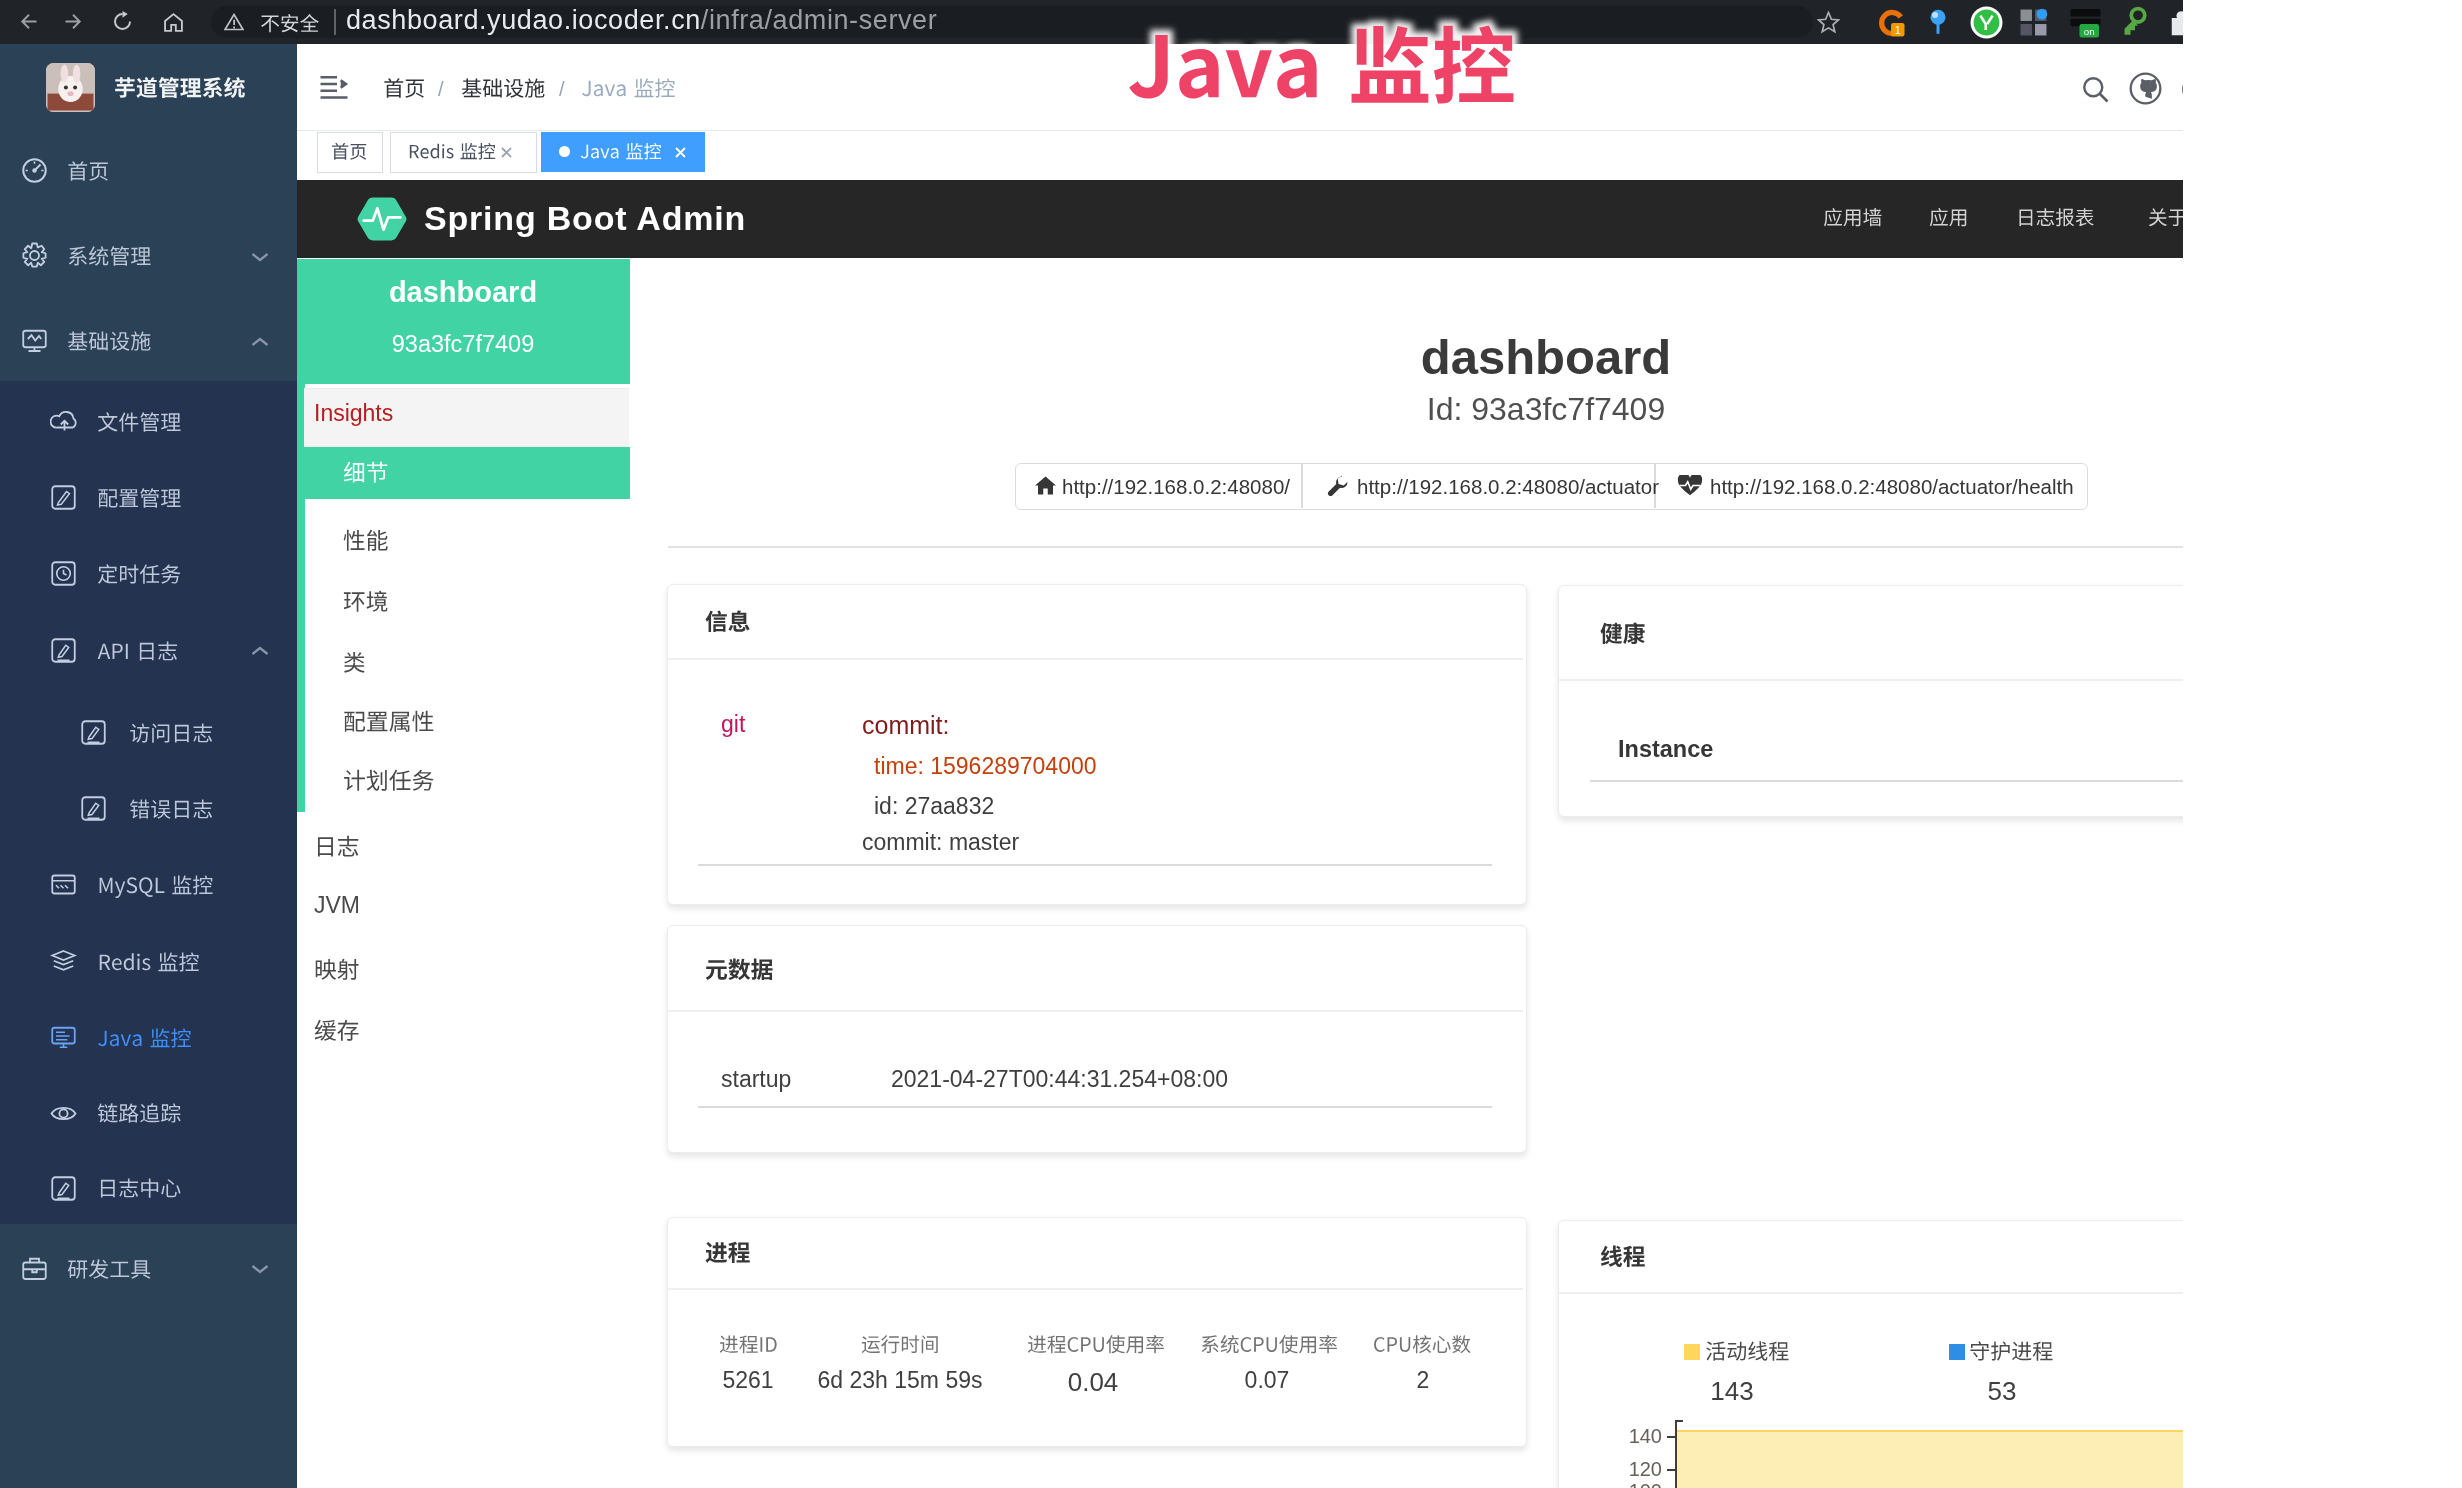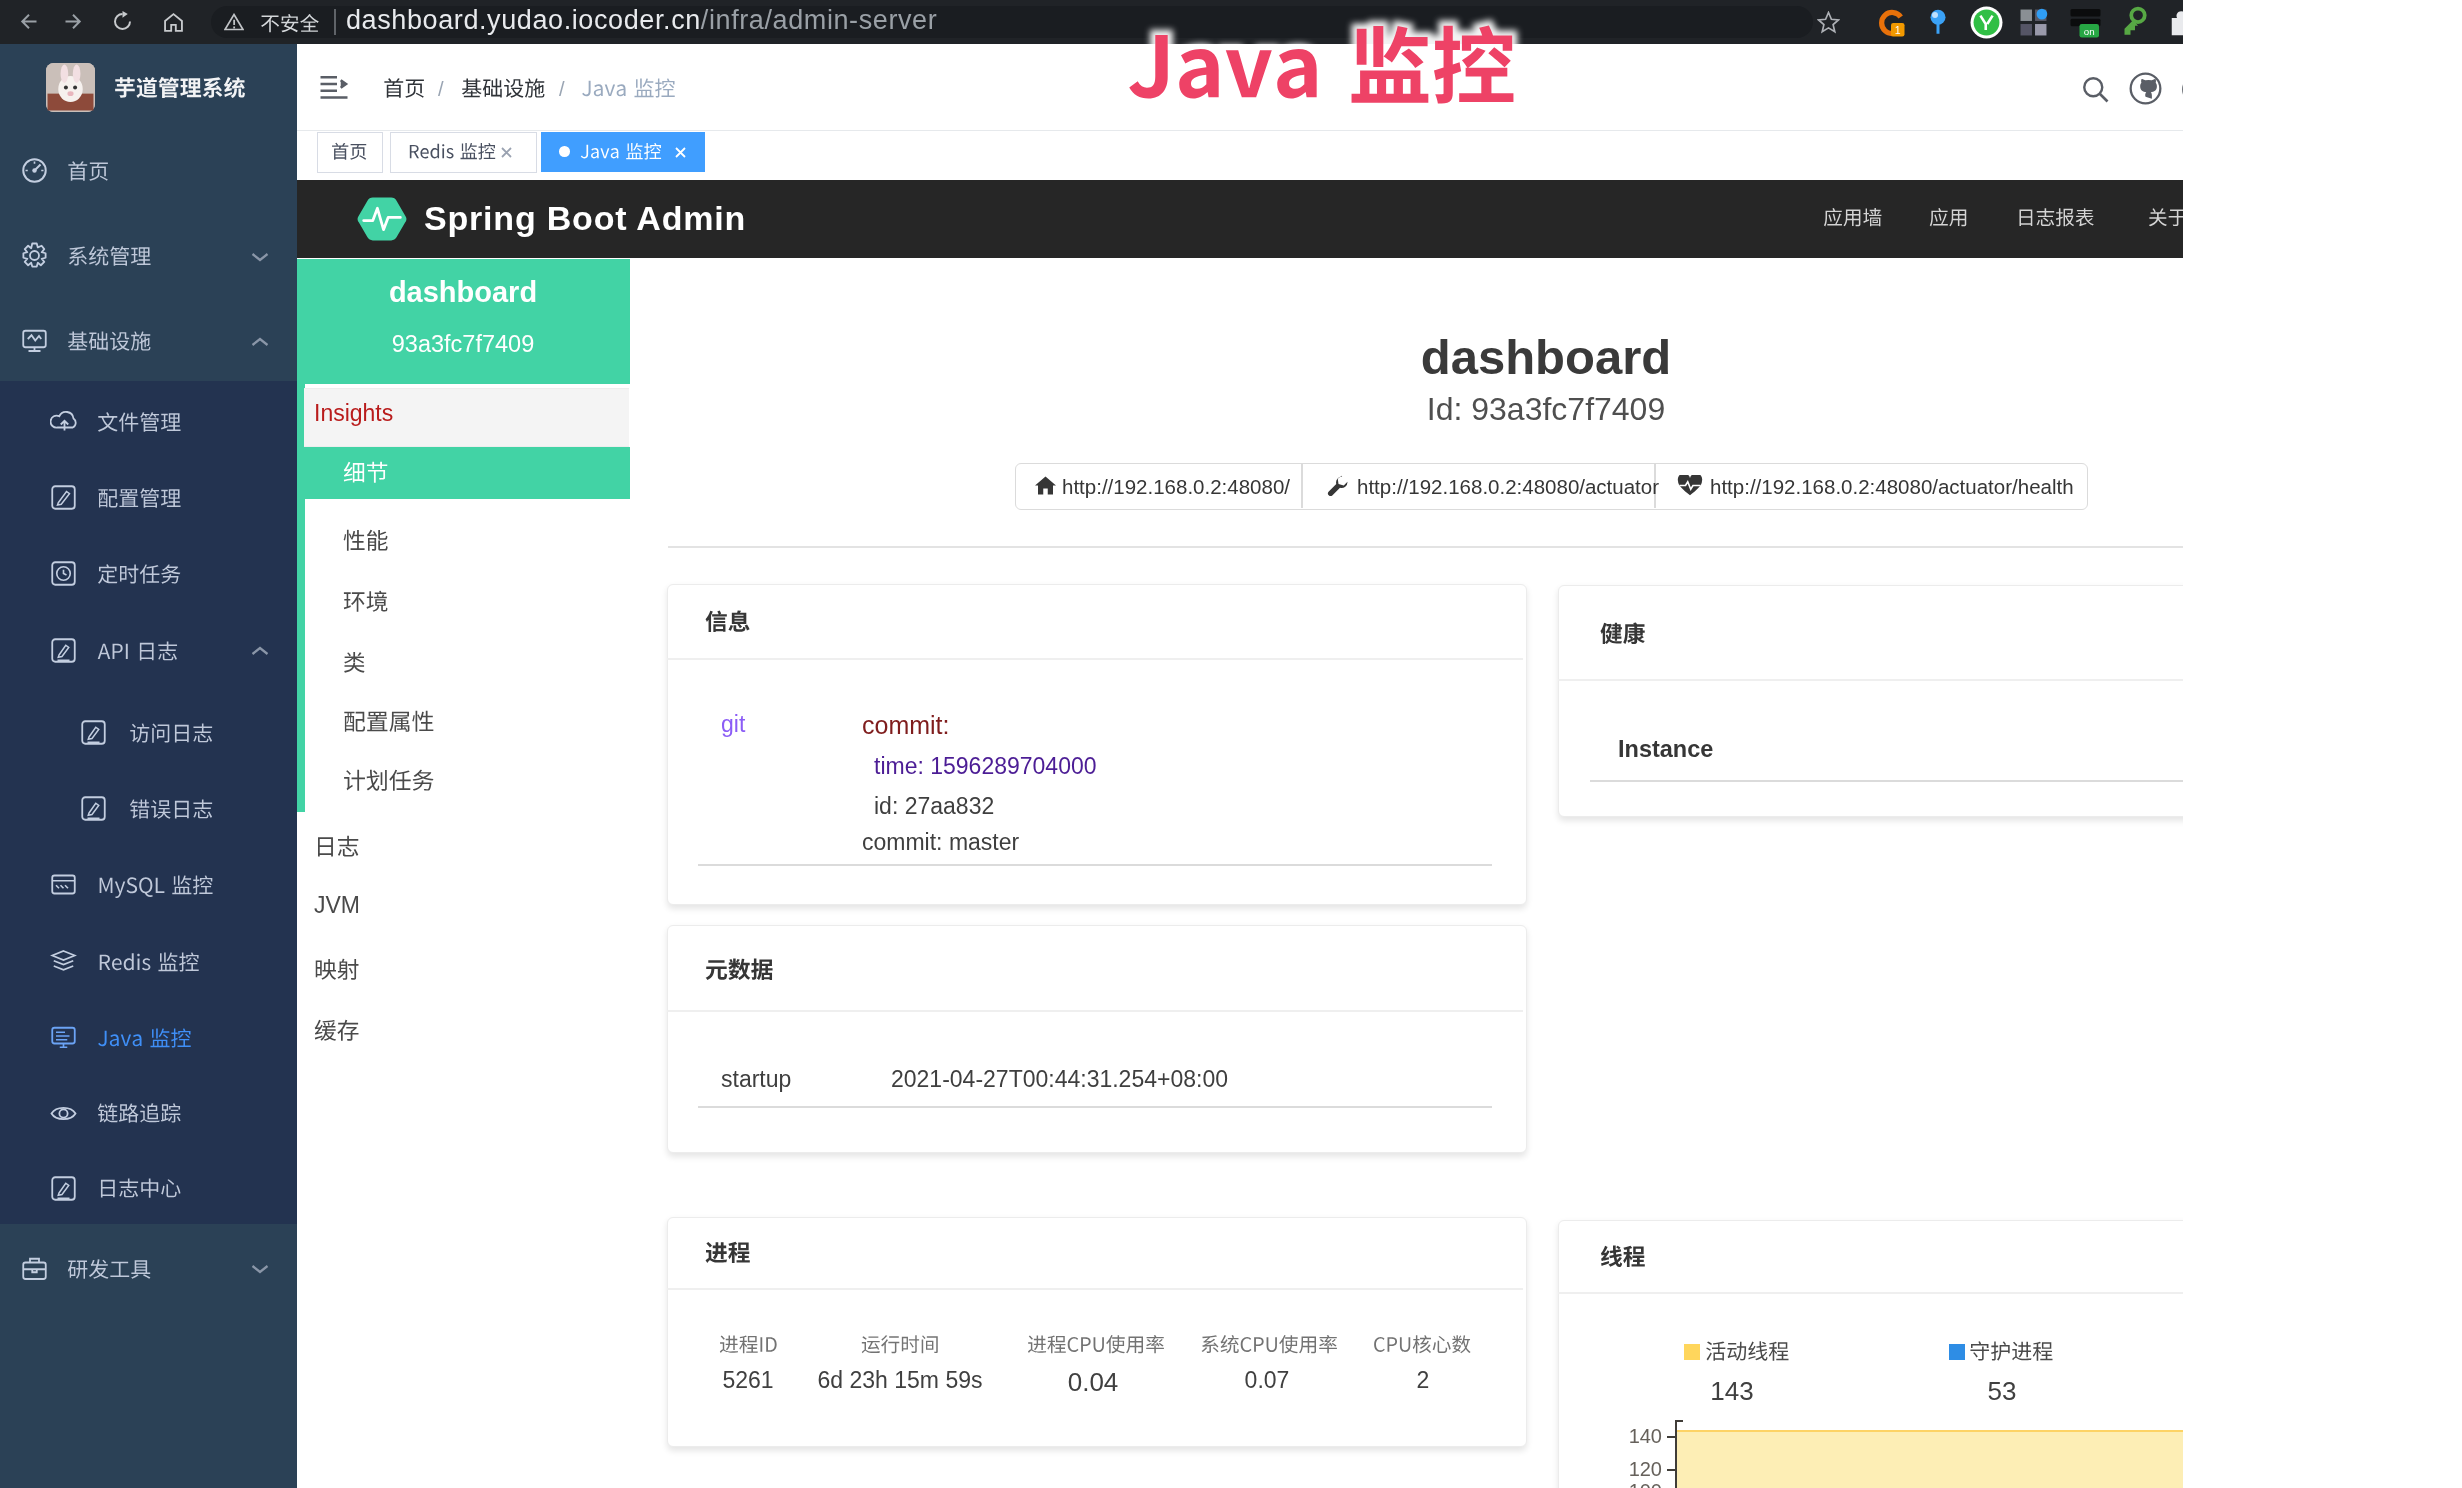--- a/index.html
+++ b/index.html
@@ -261,23 +261,23 @@
 <svg class="abs" style="left:1677px;top:475px" width="26" height="21" viewBox="0 0 34 28">
       <path d="M17 27 C8 20 1 14 1 8 A7 7 0 0 1 17 4 A7 7 0 0 1 33 8 C33 14 26 20 17 27 Z" fill="#363636"></path>
       <path d="M3 14 H11 L14 9 L18 19 L21 14 H31" stroke="#fff" stroke-width="2.2" fill="none"></path>
     </svg>
 <div class="txt" style="left:1710px;top:475px;font-size:20.5px;color:#363636">http://192.168.0.2:48080/actuator/health</div>
 
 <div class="abs" style="left:668px;top:546px;width:1778px;height:1.5px;background:#e3e3e3"></div>
 
 <div class="abs" style="left:667px;top:584px;width:858px;height:319px;background:#fff;border:0.8px solid #ececec;border-radius:6px;box-shadow:0 3.8px 6.8px rgba(0,0,0,.10)"></div>
 <div class="abs" style="left:667px;top:658px;width:856px;height:1.5px;background:#efefef"></div>
-<div class="txt" style="left:721px;top:711px;font-size:23px;color:#8b5cf6">git</div>
+<div class="txt" style="left:721px;top:711px;font-size:23px;color:#be185d">git</div>
 <div class="txt" style="left:862px;top:711px;font-size:25px;color:#7f1d1d">commit:</div>
-<div class="txt" style="left:874px;top:753px;font-size:23px;color:#4c1d95">time: 1596289704000</div>
+<div class="txt" style="left:874px;top:753px;font-size:23px;color:#c2410c">time: 1596289704000</div>
 <div class="txt" style="left:874px;top:793px;font-size:23px;color:#3f3f3f">id: 27aa832</div>
 <div class="txt" style="left:862px;top:829px;font-size:23px;color:#3f3f3f">commit: master</div>
 <div class="abs" style="left:698px;top:864px;width:794px;height:1.5px;background:#dbdbdb"></div>
 
 <div class="abs" style="left:1558px;top:585px;width:886px;height:230px;background:#fff;border:0.8px solid #ececec;border-radius:6px;box-shadow:0 3.8px 6.8px rgba(0,0,0,.10)"></div>
 <div class="abs" style="left:1558px;top:679px;width:884px;height:1.5px;background:#efefef"></div>
 <svg class="abs" style="left:2362px;top:617px" width="33" height="33" viewBox="0 0 44 44">
       <path d="M22 4 A18 18 0 1 1 6 13" stroke="#363636" stroke-width="3.4" fill="none"></path>
       <path d="M2 6 L8 16 L15 8 Z" fill="#363636"></path>
       <path d="M22 13 V23 L29 27" stroke="#363636" stroke-width="3.2" fill="none"></path>

